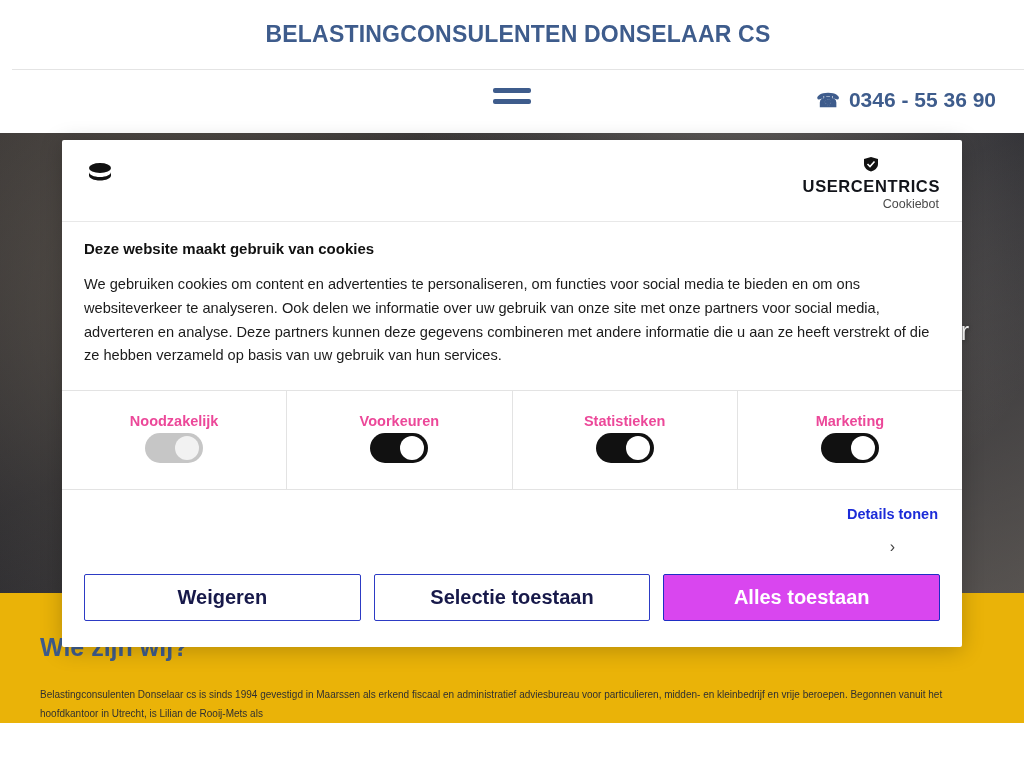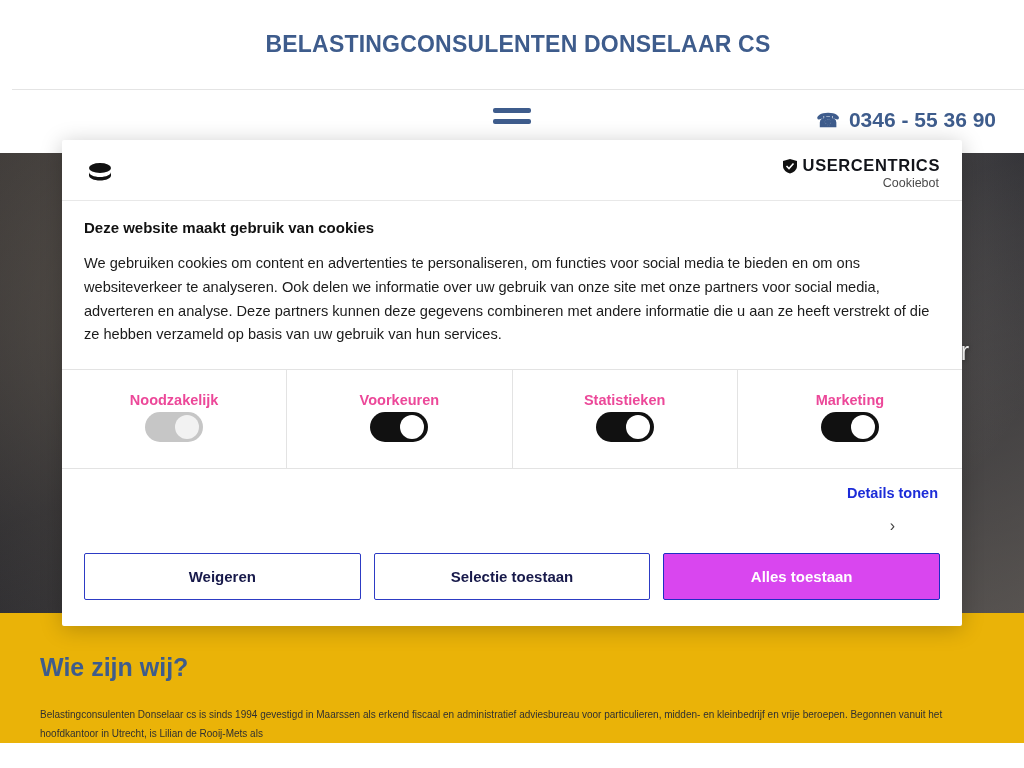--- a/index.html
+++ b/index.html
@@ -6,21 +6,21 @@
   html, body {
     width: 1024px; height: 768px;
     font-family: "Liberation Sans", sans-serif;
     background: #ffffff;
     overflow: hidden;
   }
   body { position: relative; }
 
   
   .site-header {
-    height: 90px;
+    height: 70px;
     display: flex; align-items: center; justify-content: center;
     border-bottom: 1px solid #e4e4e4;
     background: #ffffff;
     margin-left: 12px;
   }
   .site-title {
     color: #3e5c8c;
     font-size: 23px;
     font-weight: bold;
     letter-spacing: 0.2px;
@@ -125,20 +125,21 @@
     width: 32px; height: 32px;
     display: flex; align-items: center; justify-content: center;
   }
   .cd-brand { text-align: right; }
   .cd-brand-name {
     display: flex; align-items: center; justify-content: flex-end; gap: 5px;
     font-size: 16.5px;
     font-weight: bold;
     letter-spacing: 0.6px;
     color: #12141a;
+    flex-direction: column;
   }
   .cd-brand-sub {
     font-size: 12.5px;
     color: #4a4a4a;
     margin-top: 1px;
     text-align: right;
     padding-right: 1px;
   }
   .cd-body { padding: 18px 22px 22px 22px; }
   .cd-heading {
@@ -201,21 +202,21 @@
   .cd-chev { font-size: 16px; font-weight: normal; color: #444; }
 
   .cd-actions {
     display: flex; gap: 13px;
     padding: 6px 22px 26px 22px;
   }
   .cd-btn {
     flex: 1;
     height: 47px;
     display: flex; align-items: center; justify-content: center;
-    font-size: 15px;
+    font-size: 20px;
     font-weight: bold;
     border-radius: 2px;
     cursor: pointer;
   }
   .cd-btn.outline {
     border: 1px solid #2d3bc4;
     color: #17194a;
     background: #ffffff;
   }
   .cd-btn.primary {

